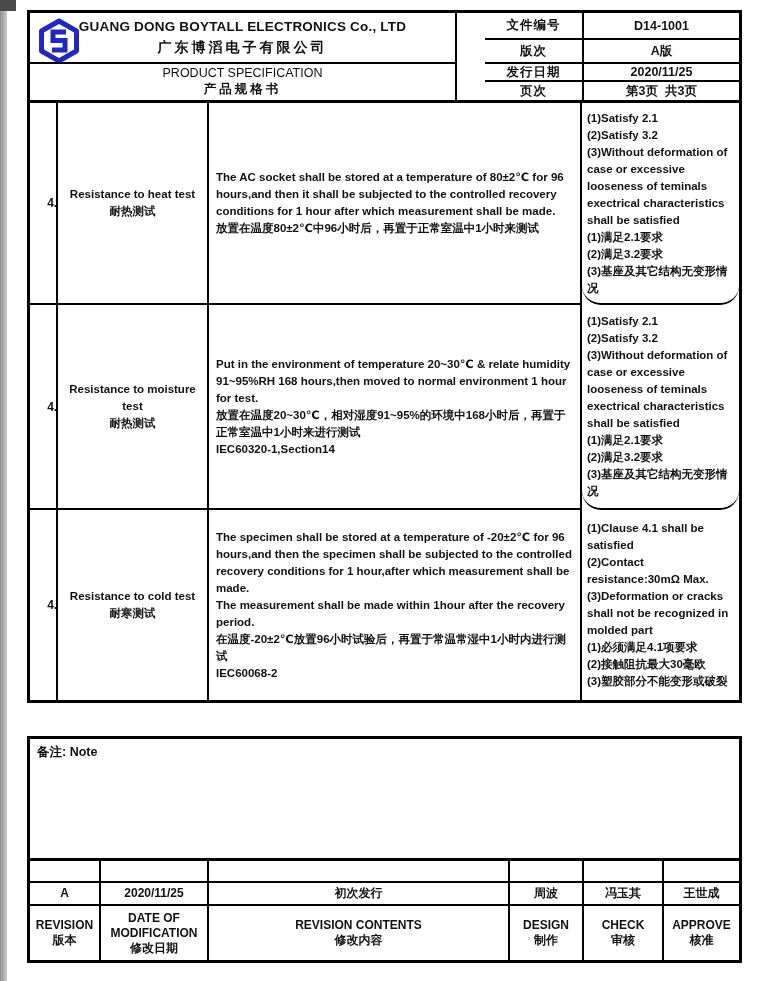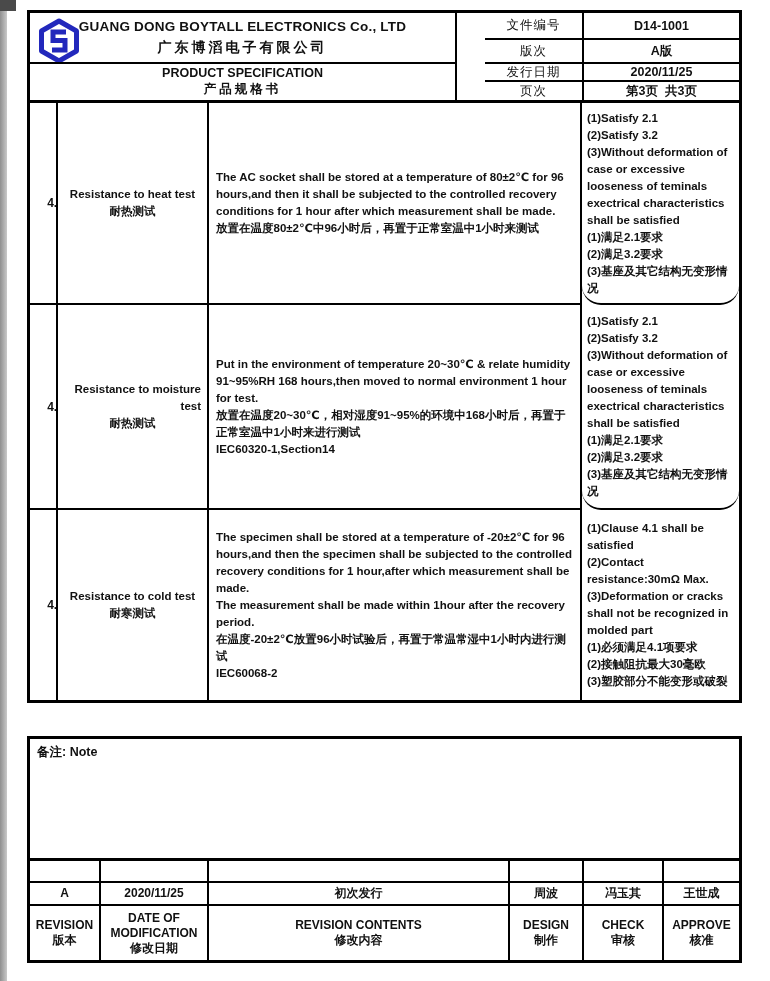--- a/index.html
+++ b/index.html
@@ -27,28 +27,28 @@
     align-items:center; justify-content:center; text-align:center; overflow:hidden; }
   .cell.no-r { border-right:none; }
   .cell.no-b { border-bottom:none; }
 
   
   .company-cell { grid-column:1; grid-row:1/3; position:relative; flex-direction:column; }
   .product-cell { grid-column:1; grid-row:3/5; flex-direction:column; border-bottom:none; }
   .logo { position:absolute; left:7px; top:5px; width:44px; height:46px; }
   .company-en { font-weight:700; font-size:13.5px; letter-spacing:.2px; }
   .company-cn { font-weight:700; font-size:14px; letter-spacing:3px; margin-top:5px; }
-  .title-en { font-weight:700; font-size:12.5px; }
+  .title-en { font-weight:400; font-size:12.5px; }
   .title-cn { font-weight:700; font-size:12.5px; letter-spacing:3px; margin-top:1px; }
-  .info-label { font-weight:400; font-size:12.5px; letter-spacing:1px;margin-left:28px; }
+  .info-label { font-weight:700; font-size:12.5px; letter-spacing:1px;margin-left:28px; }
   .info-value { font-weight:700; font-size:12.5px; white-space:pre-wrap; }
 
   
   .id-cell { font-weight:700; font-size:12px;padding-left:25px; }
-  .name-cell { flex-direction:column; font-weight:700; font-size:11.5px; line-height:17px; padding:6px;text-align:right; }
+  .name-cell { flex-direction:column; font-weight:700; font-size:11.5px; line-height:17px; padding:6px; }
   .desc-cell { flex-direction:column; align-items:flex-start; justify-content:center; text-align:left;
     font-weight:700; font-size:11.5px; line-height:17px; padding:16px 7px; }
   .req-cell { flex-direction:column; align-items:flex-start; justify-content:center; text-align:left;
     font-weight:700; font-size:11.5px; line-height:17px; padding:4px 5px;border-radius:19px; }
   .desc-cell div, .req-cell div { width:100%; }
 
   
   .note-label { font-weight:700; font-size:12.5px; padding:5px 7px; text-align:left; }
 
   

